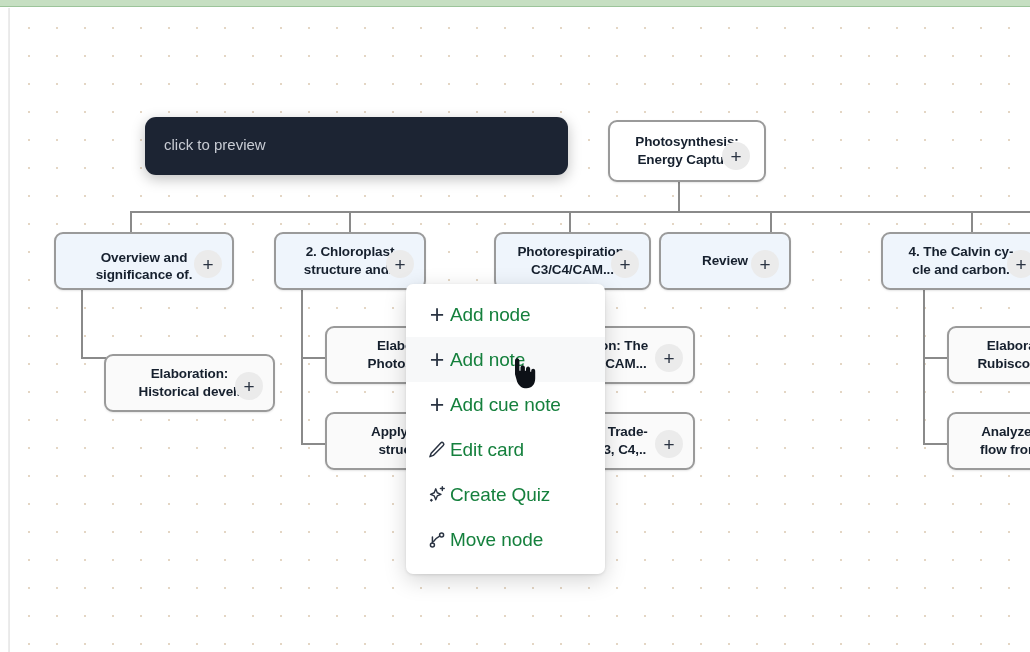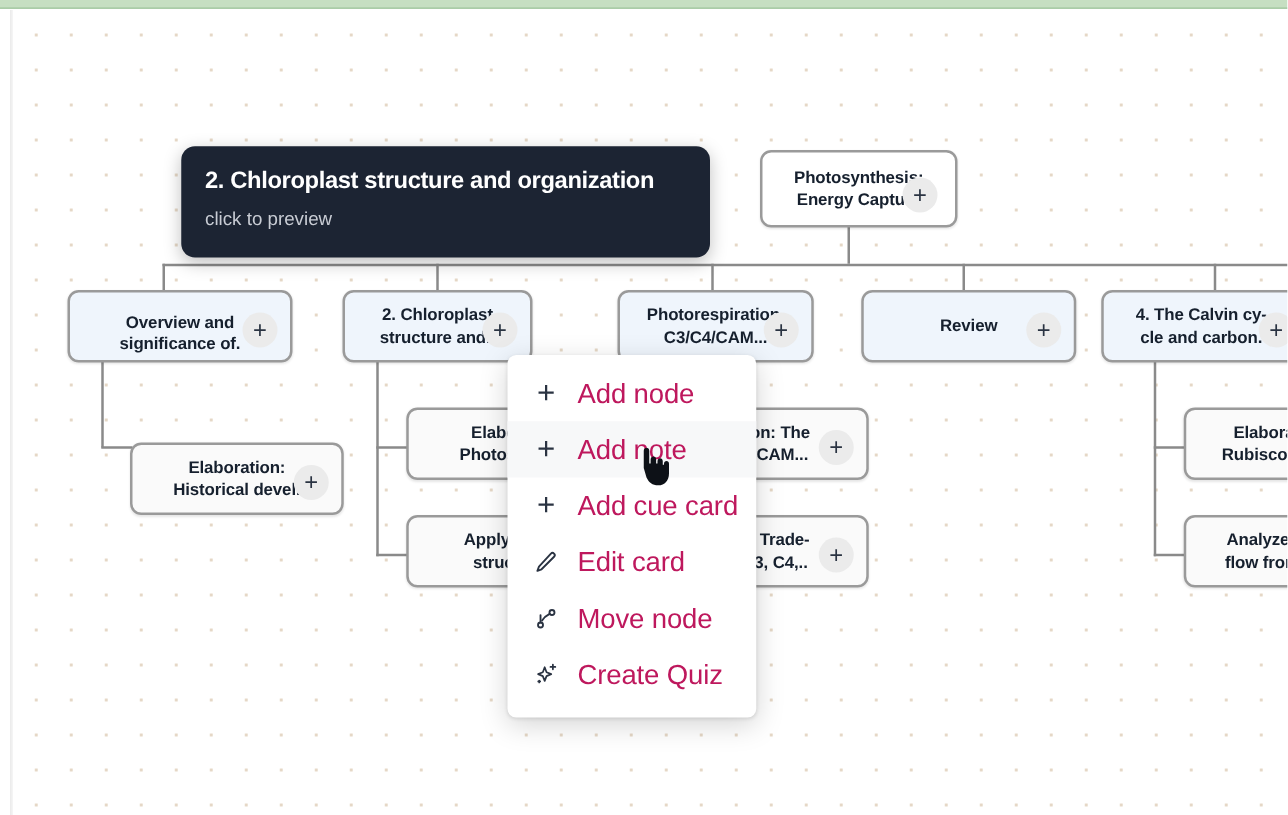--- a/index.html
+++ b/index.html
@@ -150,23 +150,23 @@
     color: #2a3342;
     flex: 0 0 26px;
   }
   .menu-item .mi-plus {
     font-size: 25px;
     font-weight: 300;
     line-height: 1;
     color: #2a3342;
   }
   .menu-item .mi-label {
-    margin-left: 12px;
-    font-size: 22px;
-    color: #be185d;
+    margin-left: 0;
+    font-size: 19px;
+    color: #15803d;
     letter-spacing: -0.1px;
   }
 
   
   #cursor {
     position: absolute;
     left: 511px; top: 358px;
     z-index: 70;
     pointer-events: none;
   }
@@ -221,21 +221,21 @@
 structure and..</span>
     <span class="plus-badge" style="right:10px; bottom:10px;">+</span>
   </div>
 
   <div class="node node-main" style="left:485px; top:224px; width:157px; height:58px;">
     <span class="node-label">Photorespiration,
 C3/C4/CAM...</span>
     <span class="plus-badge" style="right:10px; bottom:10px;">+</span>
   </div>
 
-  <div class="node node-main" style="left:680px; top:224px; width:172px; height:58px;">
+  <div class="node node-main" style="left:650px; top:224px; width:132px; height:58px;">
     <span class="node-label">Review</span>
     <span class="plus-badge" style="right:10px; bottom:10px;">+</span>
   </div>
 
   <div class="node node-main" style="left:872px; top:224px; width:160px; height:58px;">
     <span class="node-label">4. The Calvin cy-
 cle and carbon.</span>
     <span class="plus-badge" style="right:4px; bottom:10px;">+</span>
   </div>
 
@@ -276,21 +276,20 @@
   </div>
 
   <div class="node node-sub" style="left:938px; top:404px; width:157px; height:58px;">
     <span class="node-label">Analyze: Carb
 flow from CO2</span>
 
   </div>
 </div>
 
 <div id="tooltip">
-  <div class="tt-title">2. Chloroplast structure and organization</div>
   <div class="tt-line">click to preview</div>
 </div>
 
 <div id="context-menu">
 
   <div class="menu-item">
     <span class="mi-icon">
         <span class="mi-plus">+</span>
       </span>
     <span class="mi-label">Add node</span>
@@ -300,54 +299,54 @@
     <span class="mi-icon">
         <span class="mi-plus">+</span>
       </span>
     <span class="mi-label">Add note</span>
   </div>
 
   <div class="menu-item">
     <span class="mi-icon">
         <span class="mi-plus">+</span>
       </span>
-    <span class="mi-label">Add cue card</span>
+    <span class="mi-label">Add cue note</span>
   </div>
 
   <div class="menu-item">
     <span class="mi-icon">
       <svg width="20" height="20" viewBox="0 0 24 24" fill="none" stroke="currentColor" stroke-width="1.8" stroke-linecap="round" stroke-linejoin="round">
         <path d="M16.5 3.5a2.1 2.1 0 0 1 3 3L7.5 18.5 3.5 20l1.5-4z"></path>
       </svg>
     </span>
     <span class="mi-label">Edit card</span>
+  </div>
+
+  <div class="menu-item">
+    <span class="mi-icon">
+      <svg width="21" height="21" viewBox="0 0 24 24" fill="none" stroke="currentColor" stroke-width="1.6" stroke-linecap="round" stroke-linejoin="round">
+        <path d="M10 5.5 11.7 10 16 11.8 11.7 13.6 10 18 8.3 13.6 4 11.8 8.3 10z"></path>
+        <path d="M17.5 3v4.4M15.3 5.2h4.4"></path>
+        <path d="M5 17.6v1.8M4.1 18.5h1.8"></path>
+      </svg>
+    </span>
+    <span class="mi-label">Create Quiz</span>
   </div>
 
   <div class="menu-item">
     <span class="mi-icon">
       <svg width="20" height="20" viewBox="0 0 24 24" fill="none" stroke="currentColor" stroke-width="1.8" stroke-linecap="round" stroke-linejoin="round">
         <circle cx="6.5" cy="18" r="2.4"></circle>
         <circle cx="17.5" cy="6" r="2.4"></circle>
         <path d="M6.5 15.6V8.5"></path>
         <path d="M15.2 7.3c-3 1.6-5.6 3.6-7.2 6.3"></path>
       </svg>
     </span>
     <span class="mi-label">Move node</span>
   </div>
 
-  <div class="menu-item">
-    <span class="mi-icon">
-      <svg width="21" height="21" viewBox="0 0 24 24" fill="none" stroke="currentColor" stroke-width="1.6" stroke-linecap="round" stroke-linejoin="round">
-        <path d="M10 5.5 11.7 10 16 11.8 11.7 13.6 10 18 8.3 13.6 4 11.8 8.3 10z"></path>
-        <path d="M17.5 3v4.4M15.3 5.2h4.4"></path>
-        <path d="M5 17.6v1.8M4.1 18.5h1.8"></path>
-      </svg>
-    </span>
-    <span class="mi-label">Create Quiz</span>
-  </div>
-
 </div>
 
 <div id="cursor">
   <svg width="26" height="32" viewBox="0 0 26 32">
     <path d="M8 2.6c0-1.4 1-2.4 2.2-2.4s2.2 1 2.2 2.4v10.2h1.1V9.5c0-1.3 1-2.3 2.2-2.3s2.2 1 2.2 2.3v3.3h1.1v-1.9c0-1.3 1-2.3 2.1-2.3s2.1 1 2.1 2.3v2.9h1v-0.9c0-1.2 0.9-2.1 2-2.1s2 0.9 2 2.1v7.6c0 5.9-3.4 9.7-8.6 9.7-4.9 0-7.3-2.2-9.4-6.3L8 16.3z" fill="#0d1117" transform="translate(-4,0)"></path>
   </svg>
 </div>
 
 </body></html>

